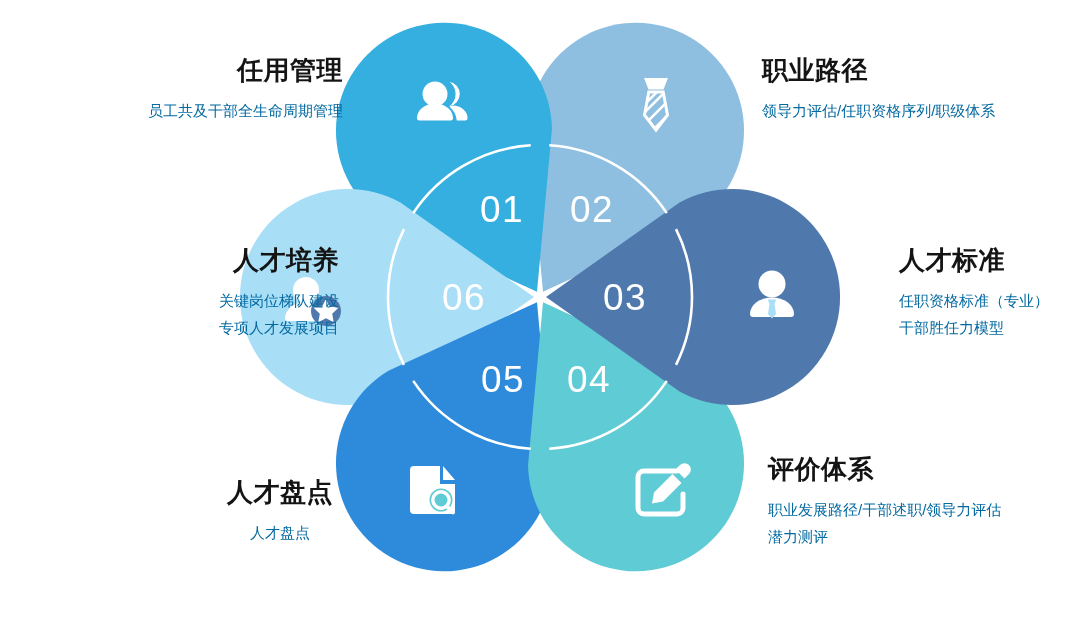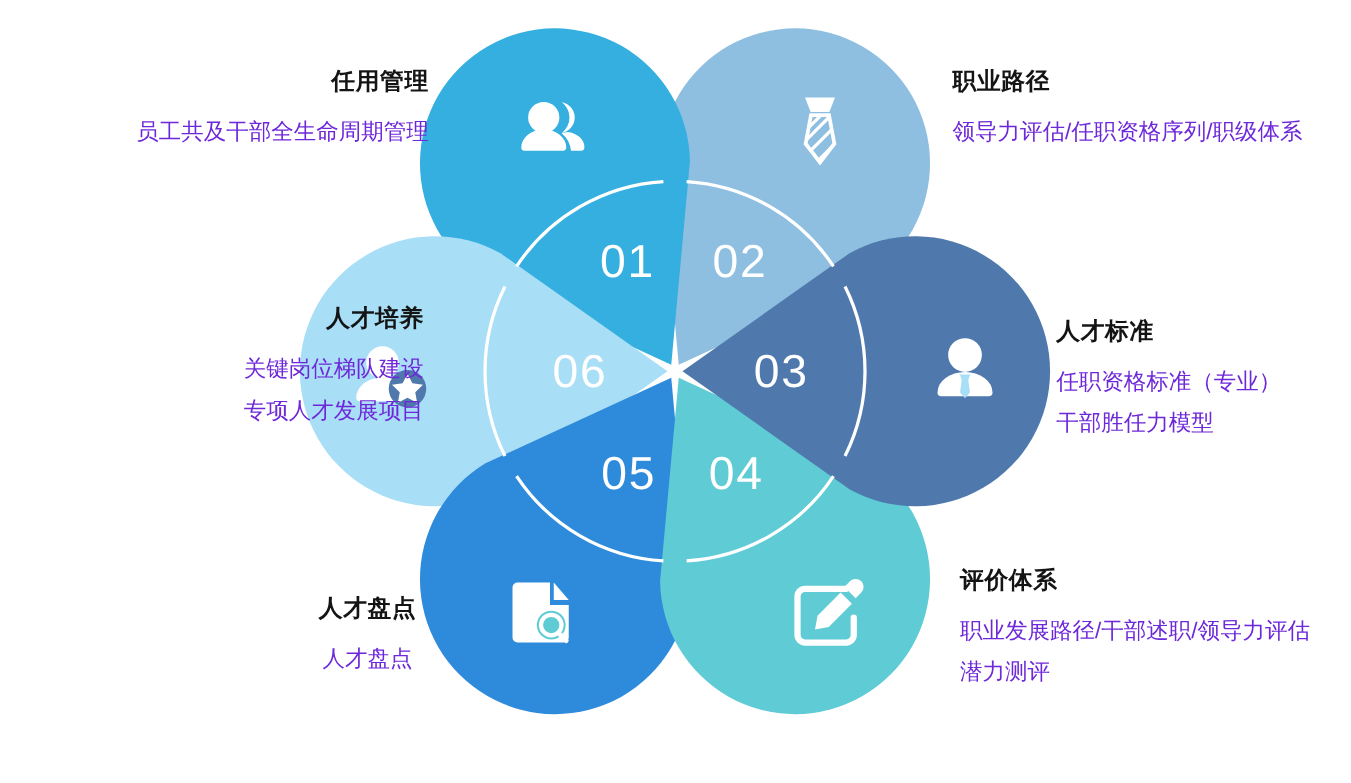--- a/index.html
+++ b/index.html
@@ -30,43 +30,43 @@
     height: 626px;
     pointer-events: none;
   }
 
   
   .label-block {
     position: absolute;
     color: #1b1b1b;
   }
   .label-block .label-title {
-    font-size: 19px;
+    font-size: 26px;
     font-weight: bold;
     color: #141414;
     letter-spacing: 0.5px;
     white-space: nowrap;
     margin: 0 0 12px 0;
     line-height: 1.1;
   }
   .label-block .label-desc {
-    font-size: 18px;
-    color: #6d28d9;
+    font-size: 15px;
+    color: #0369a1;
     line-height: 1.85;
     white-space: nowrap;
     margin: 0;
   }
   .label-block.align-right  { text-align: right; }
   .label-block.align-left   { text-align: left; }
   .label-block.align-center { text-align: center; margin-top: 23px; }
 
   
   #label-01 { right: 738px; top: 56px; }
   #label-02 { left: 762px;  top: 56px; }
-  #label-03 { left: 845px;  top: 246px; margin-top: 10px; }
+  #label-03 { left: 899px;  top: 246px; }
   #label-04 { left: 756px;  top: 455px; margin-left: 12px; }
   #label-05 { right: 748px; top: 455px; }
   #label-06 { right: 742px; top: 246px; }
 
   .label-block.align-left .label-title { text-align: left; }
 
   #label-03 .label-title { margin-left: 0; }
   #label-06 .label-title { text-align: right; }
   #label-05 .label-title { text-align: center; margin-right: 0; }
   #label-05 .label-desc  { text-align: center; }

